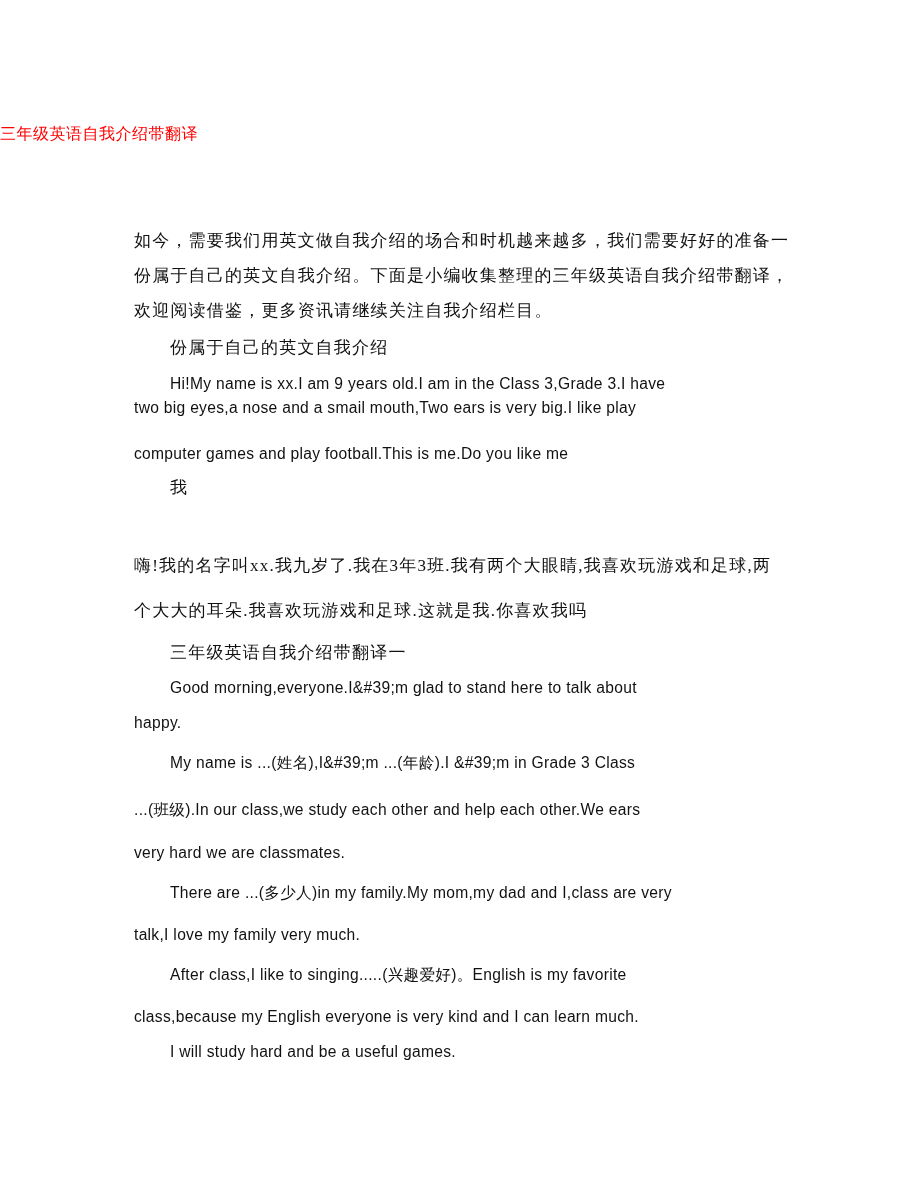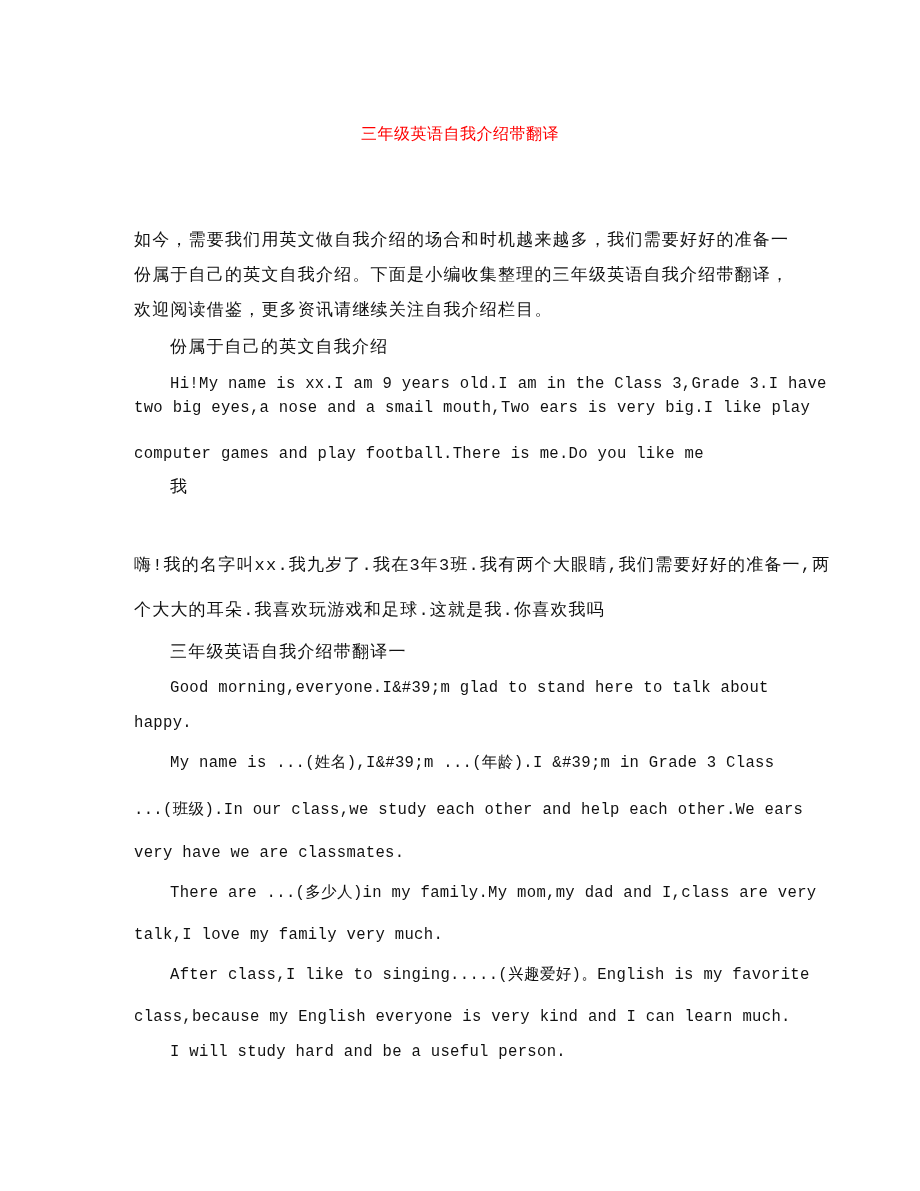--- a/index.html
+++ b/index.html
@@ -1,47 +1,47 @@
 <!DOCTYPE html>
 <html><head>
 <meta charset="utf-8">
 <style>
   html, body { margin: 0; padding: 0; background: #ffffff; }
   body { width: 920px; height: 1191px; position: relative; overflow: hidden;
          font-family: "DejaVu Sans Mono", "Liberation Mono", monospace; color: #111; }
-  .title { position: absolute; top: 124px; left: 0; width: 920px; text-align: center;
+  .title { position: absolute; top: 124px; left: 0; width: 920px; text-align: left;
            color: #ff0000; font-size: 16px; font-family: "DejaVu Sans", sans-serif; letter-spacing: 0.5px; }
   .line { position: absolute; left: 134px; white-space: nowrap; font-size: 15.2px; line-height: 20px; }
-  .cjk { font-family: Liberation Mono, monospace; font-size: 17px; letter-spacing: 1.2px; }
+  .cjk { font-family: Liberation Serif, serif; font-size: 17px; letter-spacing: 1.2px; }
   .ind { left: 170px; }
-  .mono { font-family: Liberation Mono, monospace; font-size: 15.6px; letter-spacing: 0.3px; }
+  .mono { font-family: Liberation Sans, sans-serif; font-size: 15.6px; letter-spacing: 0.3px; }
 </style>
 </head>
 <body>
 
 <div>
   <div class="title">三年级英语自我介绍带翻译</div>
 
   <div class="line cjk" style="top:231px">如今，需要我们用英文做自我介绍的场合和时机越来越多，我们需要好好的准备一</div>
   <div class="line cjk" style="top:266px">份属于自己的英文自我介绍。下面是小编收集整理的三年级英语自我介绍带翻译，</div>
   <div class="line cjk" style="top:301px">欢迎阅读借鉴，更多资讯请继续关注自我介绍栏目。</div>
 
   <div class="line cjk ind" style="top:338px">份属于自己的英文自我介绍</div>
   <div class="line mono ind" style="top:374px">Hi!My name is xx.I am 9 years old.I am in the Class 3,Grade 3.I have</div>
   <div class="line mono" style="top:398px">two big eyes,a nose and a smail mouth,Two ears is very big.I like play</div>
-  <div class="line mono" style="top:444px">computer games and play football.There is me.Do you like me</div>
+  <div class="line mono" style="top:444px">computer games and play football.This is me.Do you like me</div>
   <div class="line cjk ind" style="top:478px">我</div>
 
-  <div class="line cjk" style="top:556px">嗨!我的名字叫xx.我九岁了.我在3年3班.我有两个大眼睛,我们需要好好的准备一,两</div>
+  <div class="line cjk" style="top:556px">嗨!我的名字叫xx.我九岁了.我在3年3班.我有两个大眼睛,我喜欢玩游戏和足球,两</div>
   <div class="line cjk" style="top:601px">个大大的耳朵.我喜欢玩游戏和足球.这就是我.你喜欢我吗</div>
 
   <div class="line cjk ind" style="top:643px">三年级英语自我介绍带翻译一</div>
   <div class="line mono ind" style="top:678px">Good morning,everyone.I&amp;#39;m glad to stand here to talk about</div>
   <div class="line mono" style="top:713px">happy.</div>
   <div class="line mono ind" style="top:753px">My name is ...(姓名),I&amp;#39;m ...(年龄).I &amp;#39;m in Grade 3 Class</div>
   <div class="line mono" style="top:800px">...(班级).In our class,we study each other and help each other.We ears</div>
-  <div class="line mono" style="top:843px">very have we are classmates.</div>
+  <div class="line mono" style="top:843px">very hard we are classmates.</div>
   <div class="line mono ind" style="top:883px">There are ...(多少人)in my family.My mom,my dad and I,class are very</div>
   <div class="line mono" style="top:925px">talk,I love my family very much.</div>
   <div class="line mono ind" style="top:965px">After class,I like to singing.....(兴趣爱好)。English is my favorite</div>
   <div class="line mono" style="top:1007px">class,because my English everyone is very kind and I can learn much.</div>
-  <div class="line mono ind" style="top:1042px">I will study hard and be a useful person.</div>
+  <div class="line mono ind" style="top:1042px">I will study hard and be a useful games.</div>
 </div>
 
 </body></html>

